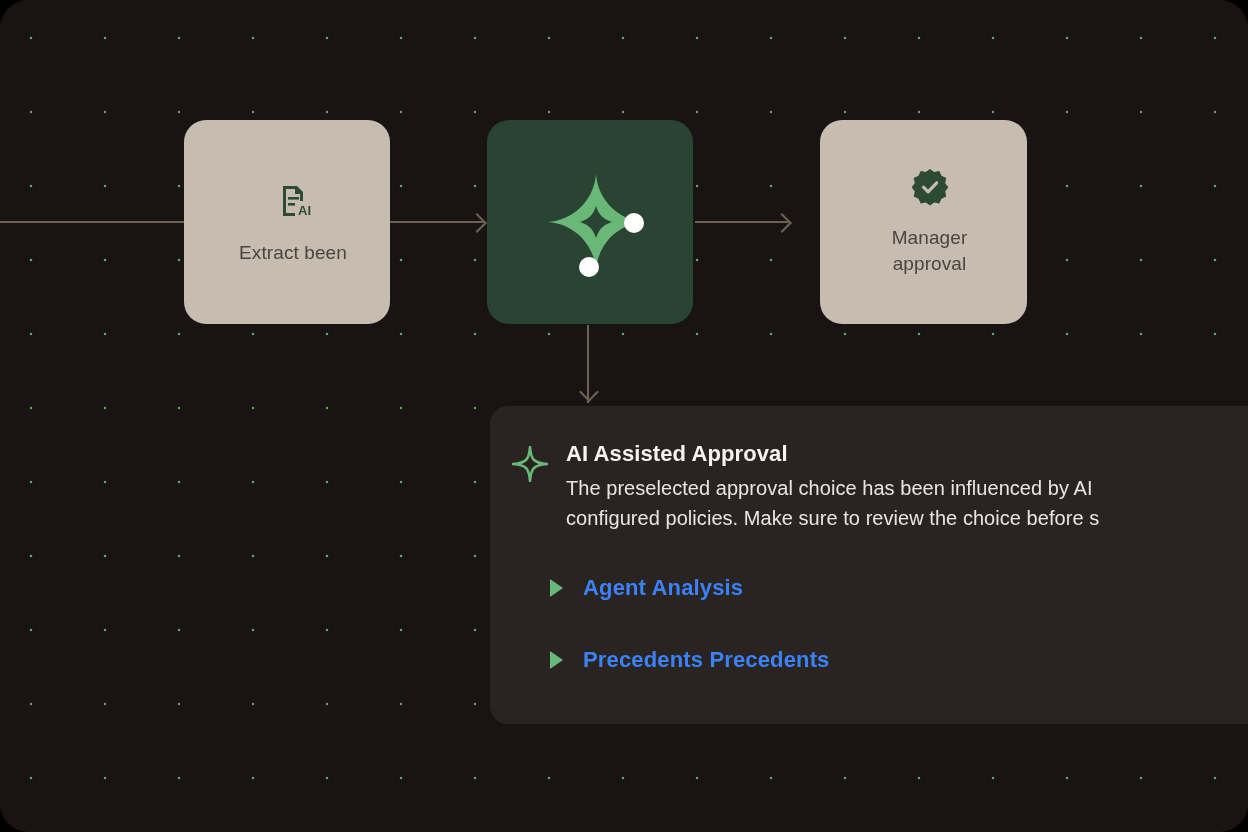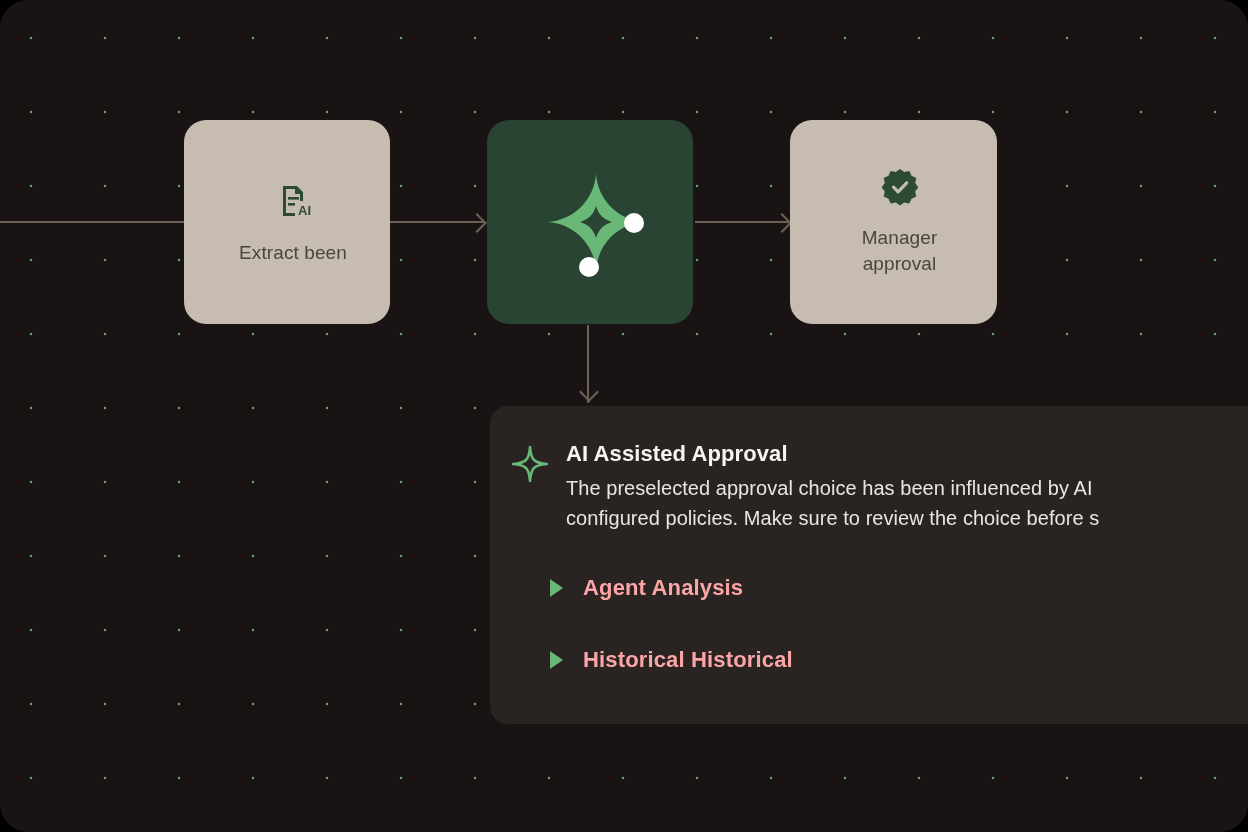--- a/index.html
+++ b/index.html
@@ -150,21 +150,21 @@
     width: 0; height: 0;
     border-top: 9px solid transparent;
     border-bottom: 9px solid transparent;
     border-left: 13px solid #6ab877;
     flex: 0 0 auto;
   }
   .acc-label {
     margin-left: 20px;
     font-size: 22px;
     font-weight: bold;
-    color: #fca5a5;
+    color: #3b82f6;
     letter-spacing: 0.15px;
     white-space: nowrap;
   }
 </style>
 </head>
 <body>
 
 <div id="canvas">
 
   <div id="dot-grid"></div>
@@ -212,21 +212,21 @@
                  C53 49, 49 53, 40 56
                  C49 59, 53 63, 56 72
                  C59 63, 63 59, 72 56
                  C63 53, 59 49, 56 40 Z" fill="#6ab877" fill-rule="evenodd"></path>
       </svg>
     </span>
     <span class="handle" style="left:137px; top:93px;"></span>
     <span class="handle" style="left:92px; top:137px;"></span>
   </div>
 
-  <div class="node node-light" style="left:790px; top:120px; width:207px; height:204px;">
+  <div class="node node-light" style="left:820px; top:120px; width:207px; height:204px;">
     <span class="node-icon">
       <svg width="40" height="40" viewBox="0 0 40 40">
         <path d="M20 2 l4.2 3.1 5.1 -1.1 2.2 4.8 4.8 2.2 -1.1 5.1 3.1 4.2
                  -3.1 4.2 1.1 5.1 -4.8 2.2 -2.2 4.8 -5.1 -1.1 -4.2 3.1
                  -4.2 -3.1 -5.1 1.1 -2.2 -4.8 -4.8 -2.2 1.1 -5.1 -3.1 -4.2
                  3.1 -4.2 -1.1 -5.1 4.8 -2.2 2.2 -4.8 5.1 1.1 Z" fill="#2c4a34"></path>
         <path d="M13.5 20.2 l4.6 4.6 8.6 -9.0" stroke="#c6bcb0" stroke-width="3.2" fill="none" stroke-linecap="round" stroke-linejoin="round"></path>
       </svg>
     </span>
     <span class="node-label">
@@ -251,19 +251,19 @@
       </div>
     </div>
 
     <div class="accordion">
       <div class="acc-item">
         <span class="acc-caret"></span>
         <span class="acc-label">Agent Analysis</span>
       </div>
       <div class="acc-item">
         <span class="acc-caret"></span>
-        <span class="acc-label">Historical Historical</span>
+        <span class="acc-label">Precedents Precedents</span>
       </div>
     </div>
 
   </div>
 
 </div>
 
 </body></html>

